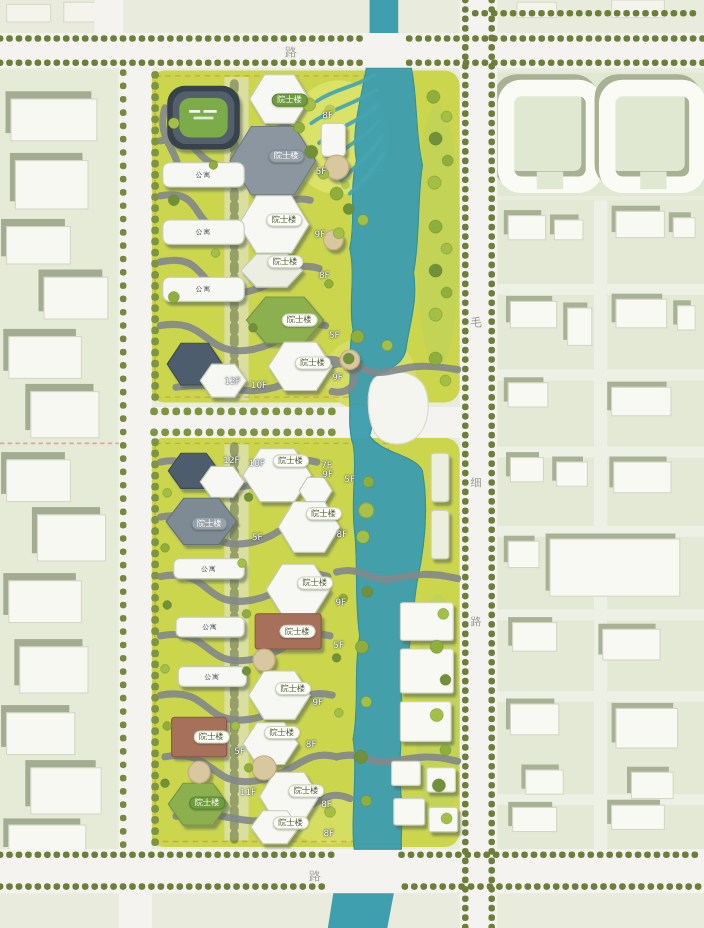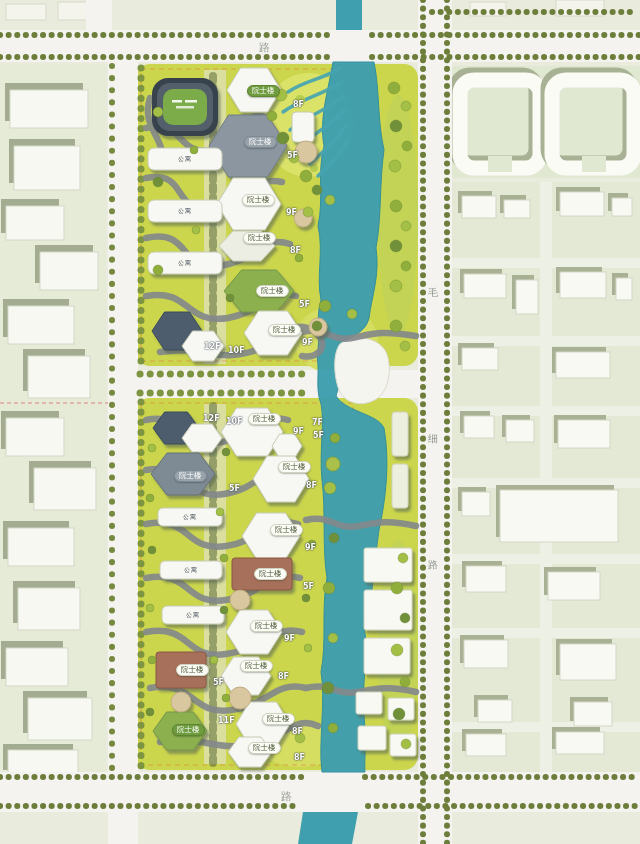--- a/index.html
+++ b/index.html
@@ -4,21 +4,21 @@
 <style>
   html,body{margin:0;padding:0;background:#dfe3d2;}
   .stage{position:relative;width:640px;height:844px;overflow:hidden;background:#e9ecdc;
          font-family:"DejaVu Sans",sans-serif;}
   .stage svg{position:absolute;left:0;top:0;}
   .badge{position:absolute;font-size:7.5px;line-height:1.1;padding:1px 4px;border-radius:7px;
          white-space:nowrap;box-shadow:0 1px 1.5px rgba(30,40,30,.3);z-index:5;margin-left:16px;}
   .badge--green{background:#6f9c3e;color:#ffffff;border:1px solid #5d8531;}
   .badge--white{background:#fdfdf8;color:#44522f;border:1px solid #cfd3bf;}
   .badge--gray{background:#98a2ab;color:#ffffff;border:1px solid #7f8a94;}
-  .floor{position:absolute;font-size:8px;font-weight:bold;color:#ffffff;z-index:5;
+  .floor{position:absolute;font-size:8px;font-weight:normal;color:#ffffff;z-index:5;
          text-shadow:0 0 2px rgba(35,45,55,.95),0 0 1px rgba(35,45,55,.95);padding-left:36px;}
   .apt{position:absolute;font-size:6px;color:#39424d;letter-spacing:1px;z-index:4;
        transform:translateX(-50%);white-space:nowrap;}
   .roadlabel{position:absolute;font-size:11px;color:#989e94;z-index:4;}
   .roadlabel--small{font-size:10px;color:#8f958c;}
 </style>
 </head>
 <body>
 
 <div class="stage">
@@ -412,21 +412,21 @@
 <span class="floor" style="left:177px;top:678px">5F</span>
 <span class="floor" style="left:242px;top:672px">8F</span>
 <span class="floor" style="left:182px;top:716px">11F</span>
 <span class="floor" style="left:256px;top:727px">8F</span>
 <span class="floor" style="left:258px;top:753px">8F</span>
 
 <span class="floor" style="left:168px;top:342px">12F</span>
 <span class="floor" style="left:192px;top:346px">10F</span>
 <span class="floor" style="left:167px;top:414px">12F</span>
 <span class="floor" style="left:190px;top:417px">10F</span>
-<span class="floor" style="left:276px;top:418px">7F</span>
+<span class="floor" style="left:256px;top:418px">7F</span>
 <span class="floor" style="left:277px;top:431px">5F</span>
 
 <span class="apt" style="left:185px;top:155px">公寓</span>
 <span class="apt" style="left:185px;top:207px">公寓</span>
 <span class="apt" style="left:185px;top:259px">公寓</span>
 <span class="apt" style="left:190px;top:513px">公寓</span>
 <span class="apt" style="left:191px;top:566px">公寓</span>
 <span class="apt" style="left:193px;top:611px">公寓</span>
 
 <span class="roadlabel" style="left:259px;top:40px">路</span>

